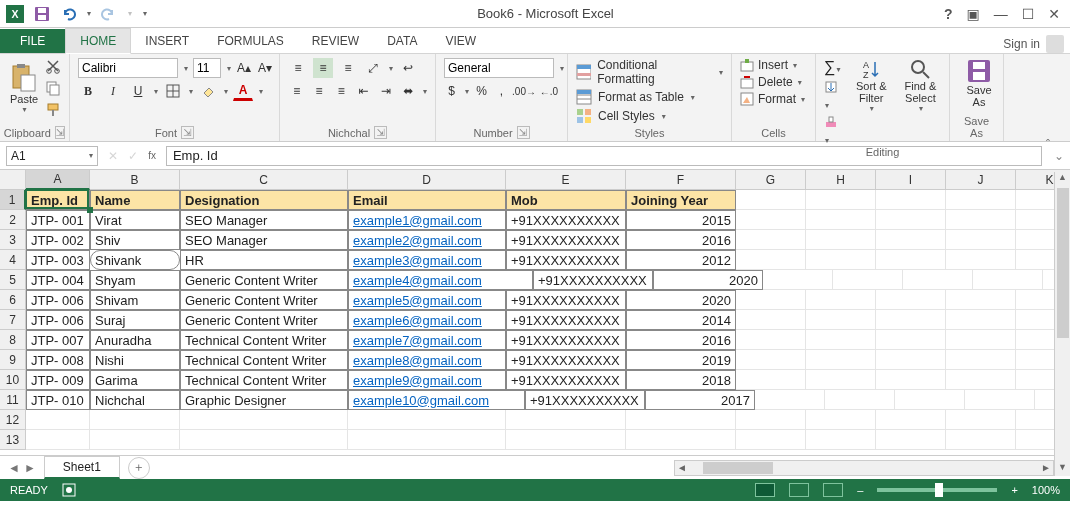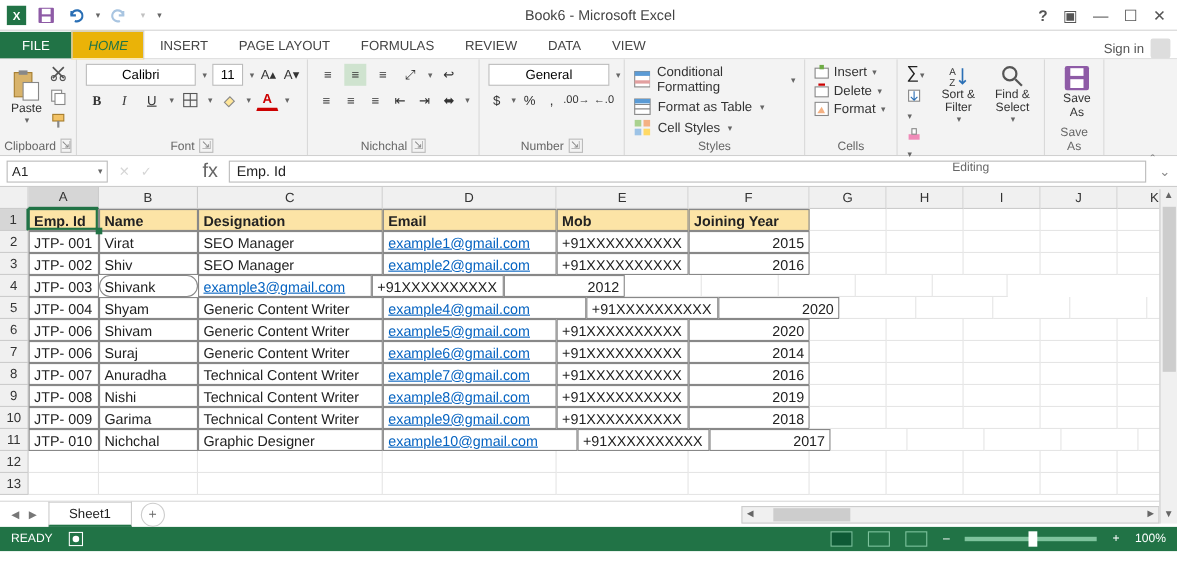--- a/index.html
+++ b/index.html
@@ -9,45 +9,45 @@
 .titlebar .qat { display:flex; align-items:center; gap:10px; padding-left:6px;}
 .titlebar .qat .xl-icon{width:18px;height:18px;}
 .titlebar .title{flex:1;text-align:center;font-size:13px;color:#444;}
 .titlebar .winbtns{display:flex;align-items:center;gap:14px;padding-right:10px;}
 .winbtn{font-size:14px;color:#555;cursor:default;}
 .help-q{font-size:14px;color:#555;font-weight:bold;}
 
 .tabs{height:26px;display:flex;align-items:flex-end;background:#fff;border-bottom:1px solid #d4d4d4;}
 .tab{padding:5px 14px;font-size:12px;color:#444;text-transform:uppercase;letter-spacing:0;}
 .tab.file{background:#217346;color:#fff;padding:5px 20px;}
-.tab.active{color:#217346;border:1px solid #d4d4d4;border-bottom:1px solid #fff;background:#eab308;margin-bottom:-1px;font-style:italic;}
+.tab.active{color:#217346;border:1px solid #d4d4d4;border-bottom:1px solid #fff;background:#e5e5e5;margin-bottom:-1px;}
 .tabs .signin{margin-left:auto;padding-right:6px;color:#555;display:flex;align-items:center;gap:6px;}
 .avatar{width:18px;height:18px;background:#ddd;border-radius:2px;}
 
 .ribbon{height:88px;background:#f3f3f3;border-bottom:1px solid #ccc;display:flex;}
 .group{border-right:1px solid #d9d9d9;padding:4px 8px 2px 8px;display:flex;flex-direction:column;justify-content:space-between;}
 .group .rows{display:flex;flex-direction:column;gap:3px;}
 .row{display:flex;align-items:center;gap:5px;}
 .group-label{text-align:center;font-size:11px;color:#666;display:flex;justify-content:center;align-items:center;gap:4px;}
 .dlglaunch{font-size:10px;color:#888;border:1px solid #bbb;width:13px;height:13px;line-height:11px;text-align:center;}
 .btn-big{display:flex;flex-direction:column;align-items:center;justify-content:center;width:42px;font-size:11px;color:#333;}
 .btn-big svg,.iconrow svg,.row svg{flex-shrink:0;}
-select.fake,input.fake{height:20px;border:1px solid #bbb;font-size:12px;padding:1px 3px;background:#fff;text-align:center;}
+select.fake,input.fake{height:20px;border:1px solid #bbb;font-size:12px;padding:1px 3px;background:#fff;}
 .btn-sq{width:20px;height:20px;border:1px solid transparent;display:flex;align-items:center;justify-content:center;font-size:12px;color:#333;}
 .btn-sq.bold{font-weight:bold;font-family:"Times New Roman",serif;}
 .btn-sq.italic{font-style:italic;font-family:"Times New Roman",serif;}
 .btn-sq.underline{text-decoration:underline;}
 .dd{font-size:8px;color:#666;margin-left:1px;}
 .styles-items .line{display:flex;align-items:center;gap:6px;font-size:12px;color:#333;margin-bottom:3px;}
 .cells-items .line{display:flex;align-items:center;gap:4px;font-size:12px;color:#333;margin-bottom:3px;}
 
 .fbar{height:28px;display:flex;align-items:center;border-bottom:1px solid #ccc;background:#fff;}
 .namebox{width:92px;height:20px;border:1px solid #bbb;margin-left:6px;padding:1px 4px;font-size:12px;display:flex;align-items:center;justify-content:space-between;}
 .fbtns{display:flex;align-items:center;gap:10px;margin:0 10px;color:#999;}
-.fx{color:#666;font-size:18px;margin-left:36px;}
+.fx{color:#666;font-size:10px;}
 .finput{flex:1;height:20px;border:1px solid #bbb;margin-right:6px;padding:1px 6px;font-size:13px;}
 
 .gridwrap{position:relative;height:285px;overflow:hidden;background:#fff;}
 .corner{position:absolute;left:0;top:0;width:26px;height:20px;background:#f0f0f0;border-right:1px solid #ccc;border-bottom:1px solid #ccc;}
 .colhdrs{position:absolute;left:26px;top:0;height:20px;display:flex;}
 .colhdr{background:#f0f0f0;border-right:1px solid #ccc;border-bottom:1px solid #ccc;font-size:12px;color:#333;display:flex;align-items:center;justify-content:center;}
 .colhdr.sel{background:#d6d6d6;border-bottom:2px solid #217346;}
 .rowhdrs{position:absolute;left:0;top:20px;width:26px;}
 .rowhdr{height:20px;background:#f0f0f0;border-right:1px solid #ccc;border-bottom:1px solid #ccc;font-size:12px;color:#333;display:flex;align-items:center;justify-content:center;}
 .rowhdr.sel{background:#d6d6d6;border-right:2px solid #217346;}
@@ -112,21 +112,20 @@
     <span class="winbtn">—</span>
     <span class="winbtn">☐</span>
     <span class="winbtn">✕</span>
   </div>
 </div>
 
 <div class="tabs">
   <div class="tab file">FILE</div>
   <div class="tab active">HOME</div>
   <div class="tab">INSERT</div>
-  <div class="tab">PAGE LAYOUT</div>
   <div class="tab">FORMULAS</div>
   <div class="tab">REVIEW</div>
   <div class="tab">DATA</div>
   <div class="tab">VIEW</div>
   <div class="signin">
       <span>Sign in</span>
       <span class="avatar"></span>
     </div>
 </div>
 
@@ -456,20 +455,21 @@
         <div class="cell bordered right" style="width: 110px;">2016</div>
         <div class="cell" style="width: 70px;"></div>
         <div class="cell" style="width: 70px;"></div>
         <div class="cell" style="width: 70px;"></div>
         <div class="cell" style="width: 70px;"></div>
         <div class="cell" style="width: 68px;"></div>
       </div>
       <div class="gridrow">
         <div class="cell bordered" style="width: 64px;">JTP- 003</div>
         <div class="cell bordered" style="width: 90px; border-radius: 10px;">Shivank</div>
+        <div class="cell bordered" style="width: 168px;">HR</div>
         <div class="cell bordered link" style="width: 158px;">example3@gmail.com</div>
         <div class="cell bordered" style="width: 120px;">+91XXXXXXXXXX</div>
         <div class="cell bordered right" style="width: 110px;">2012</div>
         <div class="cell" style="width: 70px;"></div>
         <div class="cell" style="width: 70px;"></div>
         <div class="cell" style="width: 70px;"></div>
         <div class="cell" style="width: 70px;"></div>
         <div class="cell" style="width: 68px;"></div>
       </div>
       <div class="gridrow">

